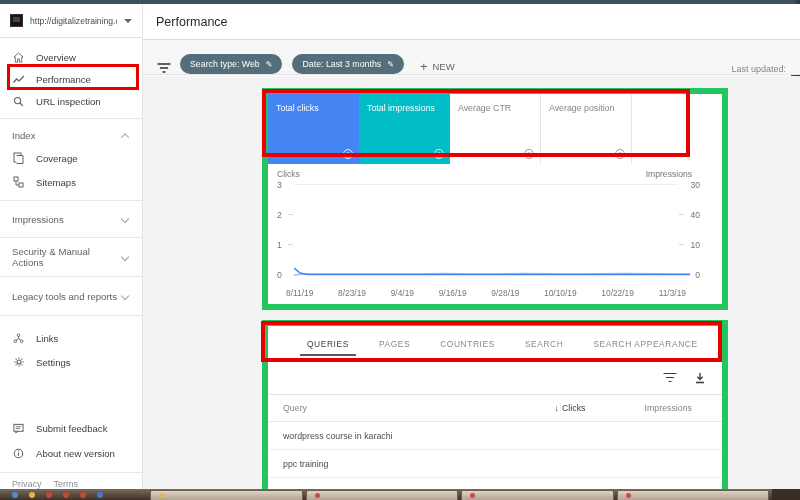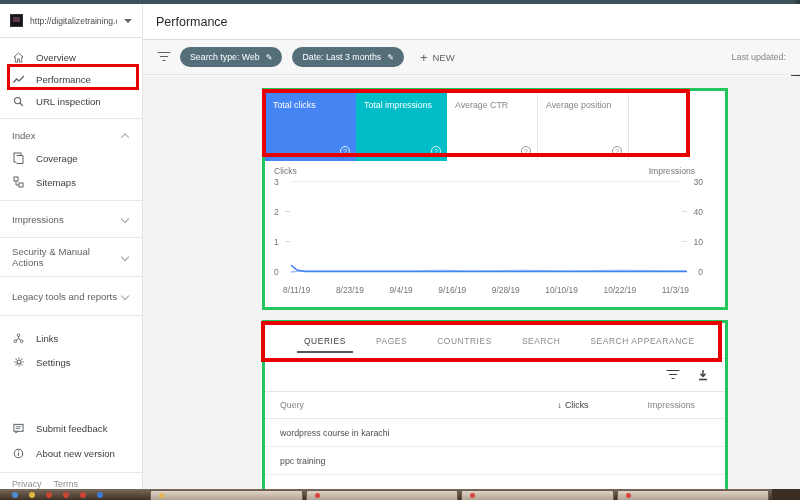--- a/index.html
+++ b/index.html
@@ -35,34 +35,34 @@
   
   .redbox { position:absolute; border:3.5px solid #e80000; pointer-events:none; z-index:50; }
   .redbox.r1 { left:7px; top:64px; width:132px; height:26px; }
   .redbox.r2 { left:262px; top:89px; width:428px; height:68px; border-width:4px; }
   .redbox.r3 { left:261px; top:321px; width:461px; height:41px; border-width:4px; }
 
   
   .main-header { position:absolute; left:143px; top:4px; right:0; height:36px; background:#fff; border-bottom:1px solid #dadce0; display:flex; align-items:center; padding-left:13px; }
   .page-title { font-size:12.5px; color:#27292c; }
 
-  .filter-bar { position:absolute; left:143px; top:40px; right:0; height:35px; background:#f7f7f7; border-bottom:1px solid #e3e3e3; display:flex; align-items:center; padding:0 14px; gap:10px; }
+  .filter-bar { position:absolute; left:143px; top:40px; right:0; height:35px; background:#f7f7f7; border-bottom:1px solid #e3e3e3; display:flex; align-items:flex-end; padding:0 14px; gap:10px; }
   .funnel { width:13px; height:11px; position:relative; flex:none; }
   .funnel i { position:absolute; left:50%; transform:translateX(-50%); background:#5f6368; height:1.6px; display:block; }
   .funnel i:nth-child(1){ top:0; width:13px; } .funnel i:nth-child(2){ top:4px; width:8px; } .funnel i:nth-child(3){ top:8px; width:3px; }
   .chip { background:#546e7a; color:#fff; height:20px; border-radius:11px; display:flex; align-items:center; padding:0 10px; gap:6px; font-size:8.8px; cursor:pointer; }
   .pencil { font-size:8px; color:#fff; }
   .new-btn { display:flex; align-items:center; gap:5px; color:#5f6368; font-size:9.5px; margin-left:6px; cursor:pointer; }
   .plus { font-size:13px; color:#5f6368; }
   .last-updated { margin-left:auto; font-size:9px; color:#80868b; }
 
   .content { position:absolute; left:143px; top:76px; right:0; height:413px; background:#f3f3f3; }
 
   
-  .card { position:absolute; background:#fff; border:3px solid #22c55e; }
+  .card { position:absolute; background:#fff; border:6px solid #22c55e; }
   .chart-card { left:119px; top:12px; width:466px; height:222px; }
   .metric-row { height:70px; display:flex; }
   .m-card { width:91px; position:relative; padding:9px 8px; font-size:8.8px; cursor:pointer; }
   .m-card.blue { background:#4484f3; color:#fff; }
   .m-card.teal { background:#00bdc7; color:#fff; }
   .m-card.plain { background:#fff; color:#80868b; border-right:1px solid #e6e6e6; }
   .m-card .help { position:absolute; right:6px; bottom:5px; width:10px; height:10px; border:1px solid currentColor; border-radius:50%; font-size:7px; display:flex; align-items:center; justify-content:center; opacity:.85; }
   .m-fill { flex:1; background:#fff; }
 
   .chart-region { position:relative; height:150px; font-size:8.6px; color:#757575; }

